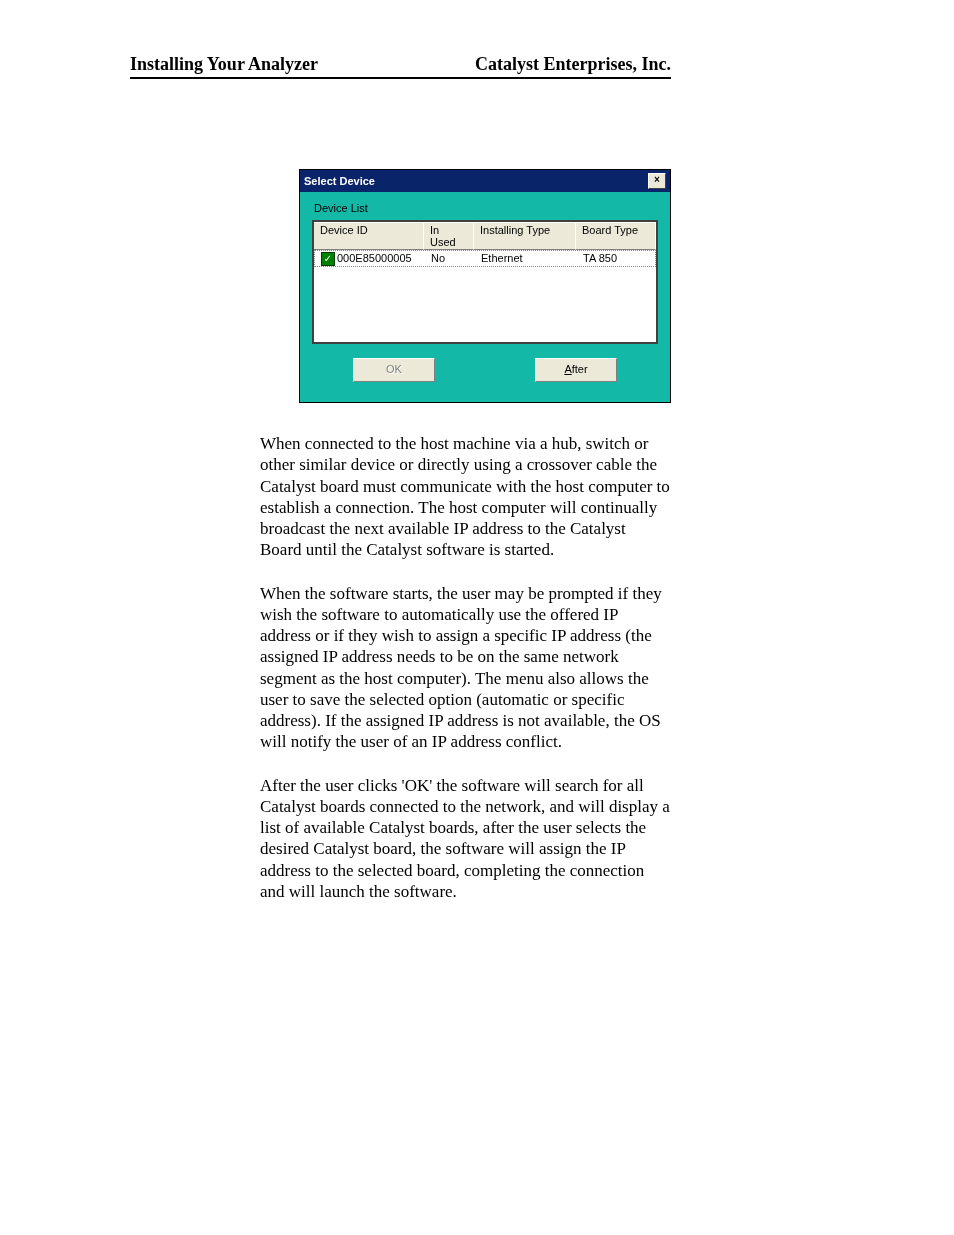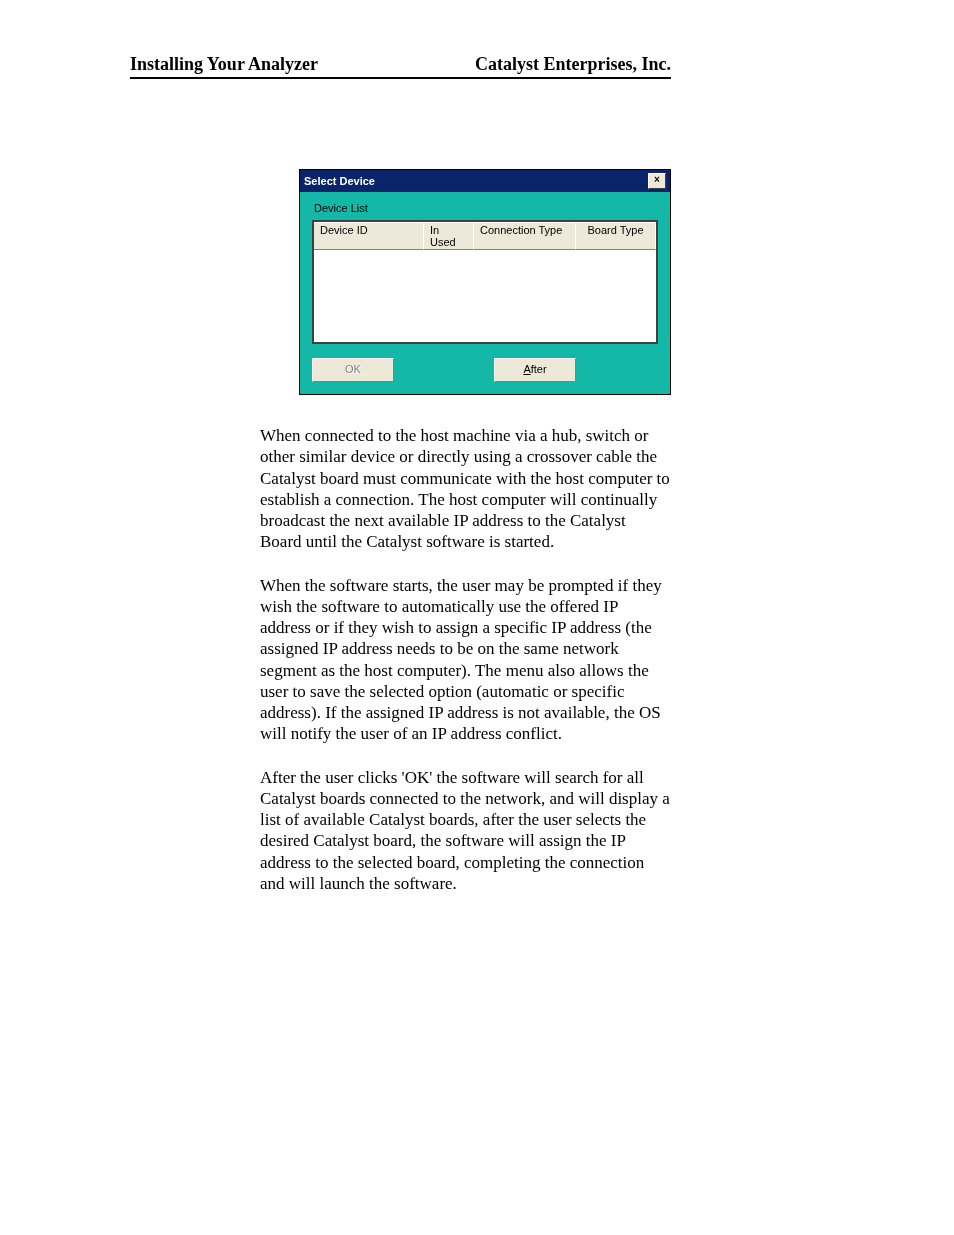--- a/index.html
+++ b/index.html
@@ -54,21 +54,21 @@
     border: 1px solid #fff;
     border-right-color: #404040;
     border-bottom-color: #404040;
     color: #000;
     font-family: Arial, sans-serif;
     font-size: 10px;
     line-height: 12px;
     text-align: center;
     font-weight: bold;
   }
-  .dlg-body { padding: 8px 12px 12px 12px; }
+  .dlg-body { padding: 8px 12px 20px 12px; }
   .dlg-label { margin: 2px 0 6px 2px; }
   .table {
     background: #fff;
     border: 2px solid #404040;
     height: 120px;
     position: relative;
   }
   .thead {
     display: flex;
     font-size: 11px;
@@ -77,21 +77,21 @@
     background: #ece9d8;
     border-right: 1px solid #fff;
     border-bottom: 1px solid #808080;
     padding: 1px 6px;
     box-sizing: border-box;
     border-top: 1px solid #fff;
   }
   .c1 { width: 110px; }
   .c2 { width: 50px; }
   .c3 { width: 102px; }
-  .c4 { flex: 1; text-align: center; }
+  .c4 { flex: 1; }
   .trow {
     display: flex;
     font-size: 11px;
     padding-top: 1px;
     border: 1px dotted #888;
     margin: 0;
   }
   .td { padding: 0 6px; box-sizing: border-box; }
   .check {
     display: inline-block;
@@ -100,20 +100,21 @@
     color: #fff;
     font-size: 10px;
     line-height: 12px;
     text-align: center;
     margin-right: 2px;
     border: 1px solid #004000;
     vertical-align: middle;
   }
   .btnrow {
     display: flex;
+    justify-content: center;
     gap: 100px;
     margin-top: 14px;
   }
   .btn {
     width: 80px; height: 22px;
     background: #ece9d8;
     border: 1px solid #808080;
     border-top-color: #fff;
     border-left-color: #fff;
     font-family: Tahoma, Arial, sans-serif;
@@ -160,22 +161,30 @@
       <div class="titlebar">
         <span>Select Device</span>
         <span class="closebtn">×</span>
       </div>
       <div class="dlg-body">
         <div class="dlg-label">Device List</div>
         <div class="table">
           <div class="thead">
             <div class="th c1">Device ID</div>
             <div class="th c2">In Used</div>
-            <div class="th c3">Connection Type</div>
+            <div class="th c3">Installing Type</div>
             <div class="th c4">Board Type</div>
+          </div>
+          <div class="trow">
+            <div class="td c1">
+              <span class="check">✓</span><span>000E85000005</span>
+            </div>
+            <div class="td c2">No</div>
+            <div class="td c3">Ethernet</div>
+            <div class="td c4">TA 850</div>
           </div>
         </div>
         <div class="btnrow">
           <div class="btn disabled">OK</div>
           <div class="btn underline-first">After</div>
         </div>
       </div>
     </div>
   </div>
 

